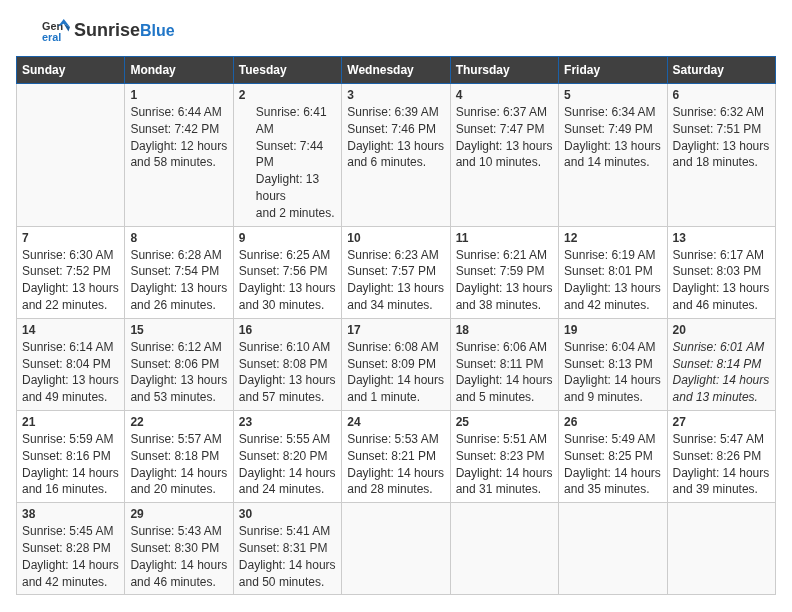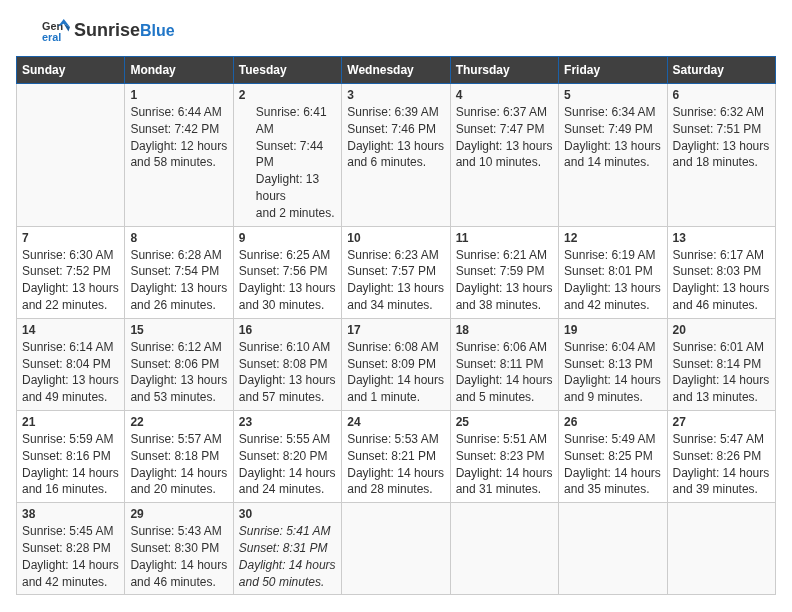--- a/index.html
+++ b/index.html
@@ -250,21 +250,21 @@
         </td>
         <td>
           <span class="day-num">19</span>
           <div class="cell-content" style="white-space: pre-line;">Sunrise: 6:04 AM
 Sunset: 8:13 PM
 Daylight: 14 hours
 and 9 minutes.</div>
         </td>
         <td>
           <span class="day-num">20</span>
-          <div class="cell-content" style="white-space: pre-line;">Sunrise: 6:01 AM
+          <div class="cell-content" style="white-space: pre-line; font-style: italic;">Sunrise: 6:01 AM
 Sunset: 8:14 PM
 Daylight: 14 hours
 and 13 minutes.</div>
         </td>
       </tr>
       <tr>
         <td>
           <span class="day-num">21</span>
           <div class="cell-content" style="white-space: pre-line;">Sunrise: 5:59 AM
 Sunset: 8:16 PM
@@ -324,21 +324,21 @@
         </td>
         <td>
           <span class="day-num">29</span>
           <div class="cell-content" style="white-space: pre-line;">Sunrise: 5:43 AM
 Sunset: 8:30 PM
 Daylight: 14 hours
 and 46 minutes.</div>
         </td>
         <td>
           <span class="day-num">30</span>
-          <div class="cell-content" style="white-space: pre-line; font-style: italic;">Sunrise: 5:41 AM
+          <div class="cell-content" style="white-space: pre-line;">Sunrise: 5:41 AM
 Sunset: 8:31 PM
 Daylight: 14 hours
 and 50 minutes.</div>
         </td>
         <td class="empty-cell"></td>
         <td class="empty-cell"></td>
         <td class="empty-cell"></td>
         <td class="empty-cell"></td>
       </tr>
     </tbody>

